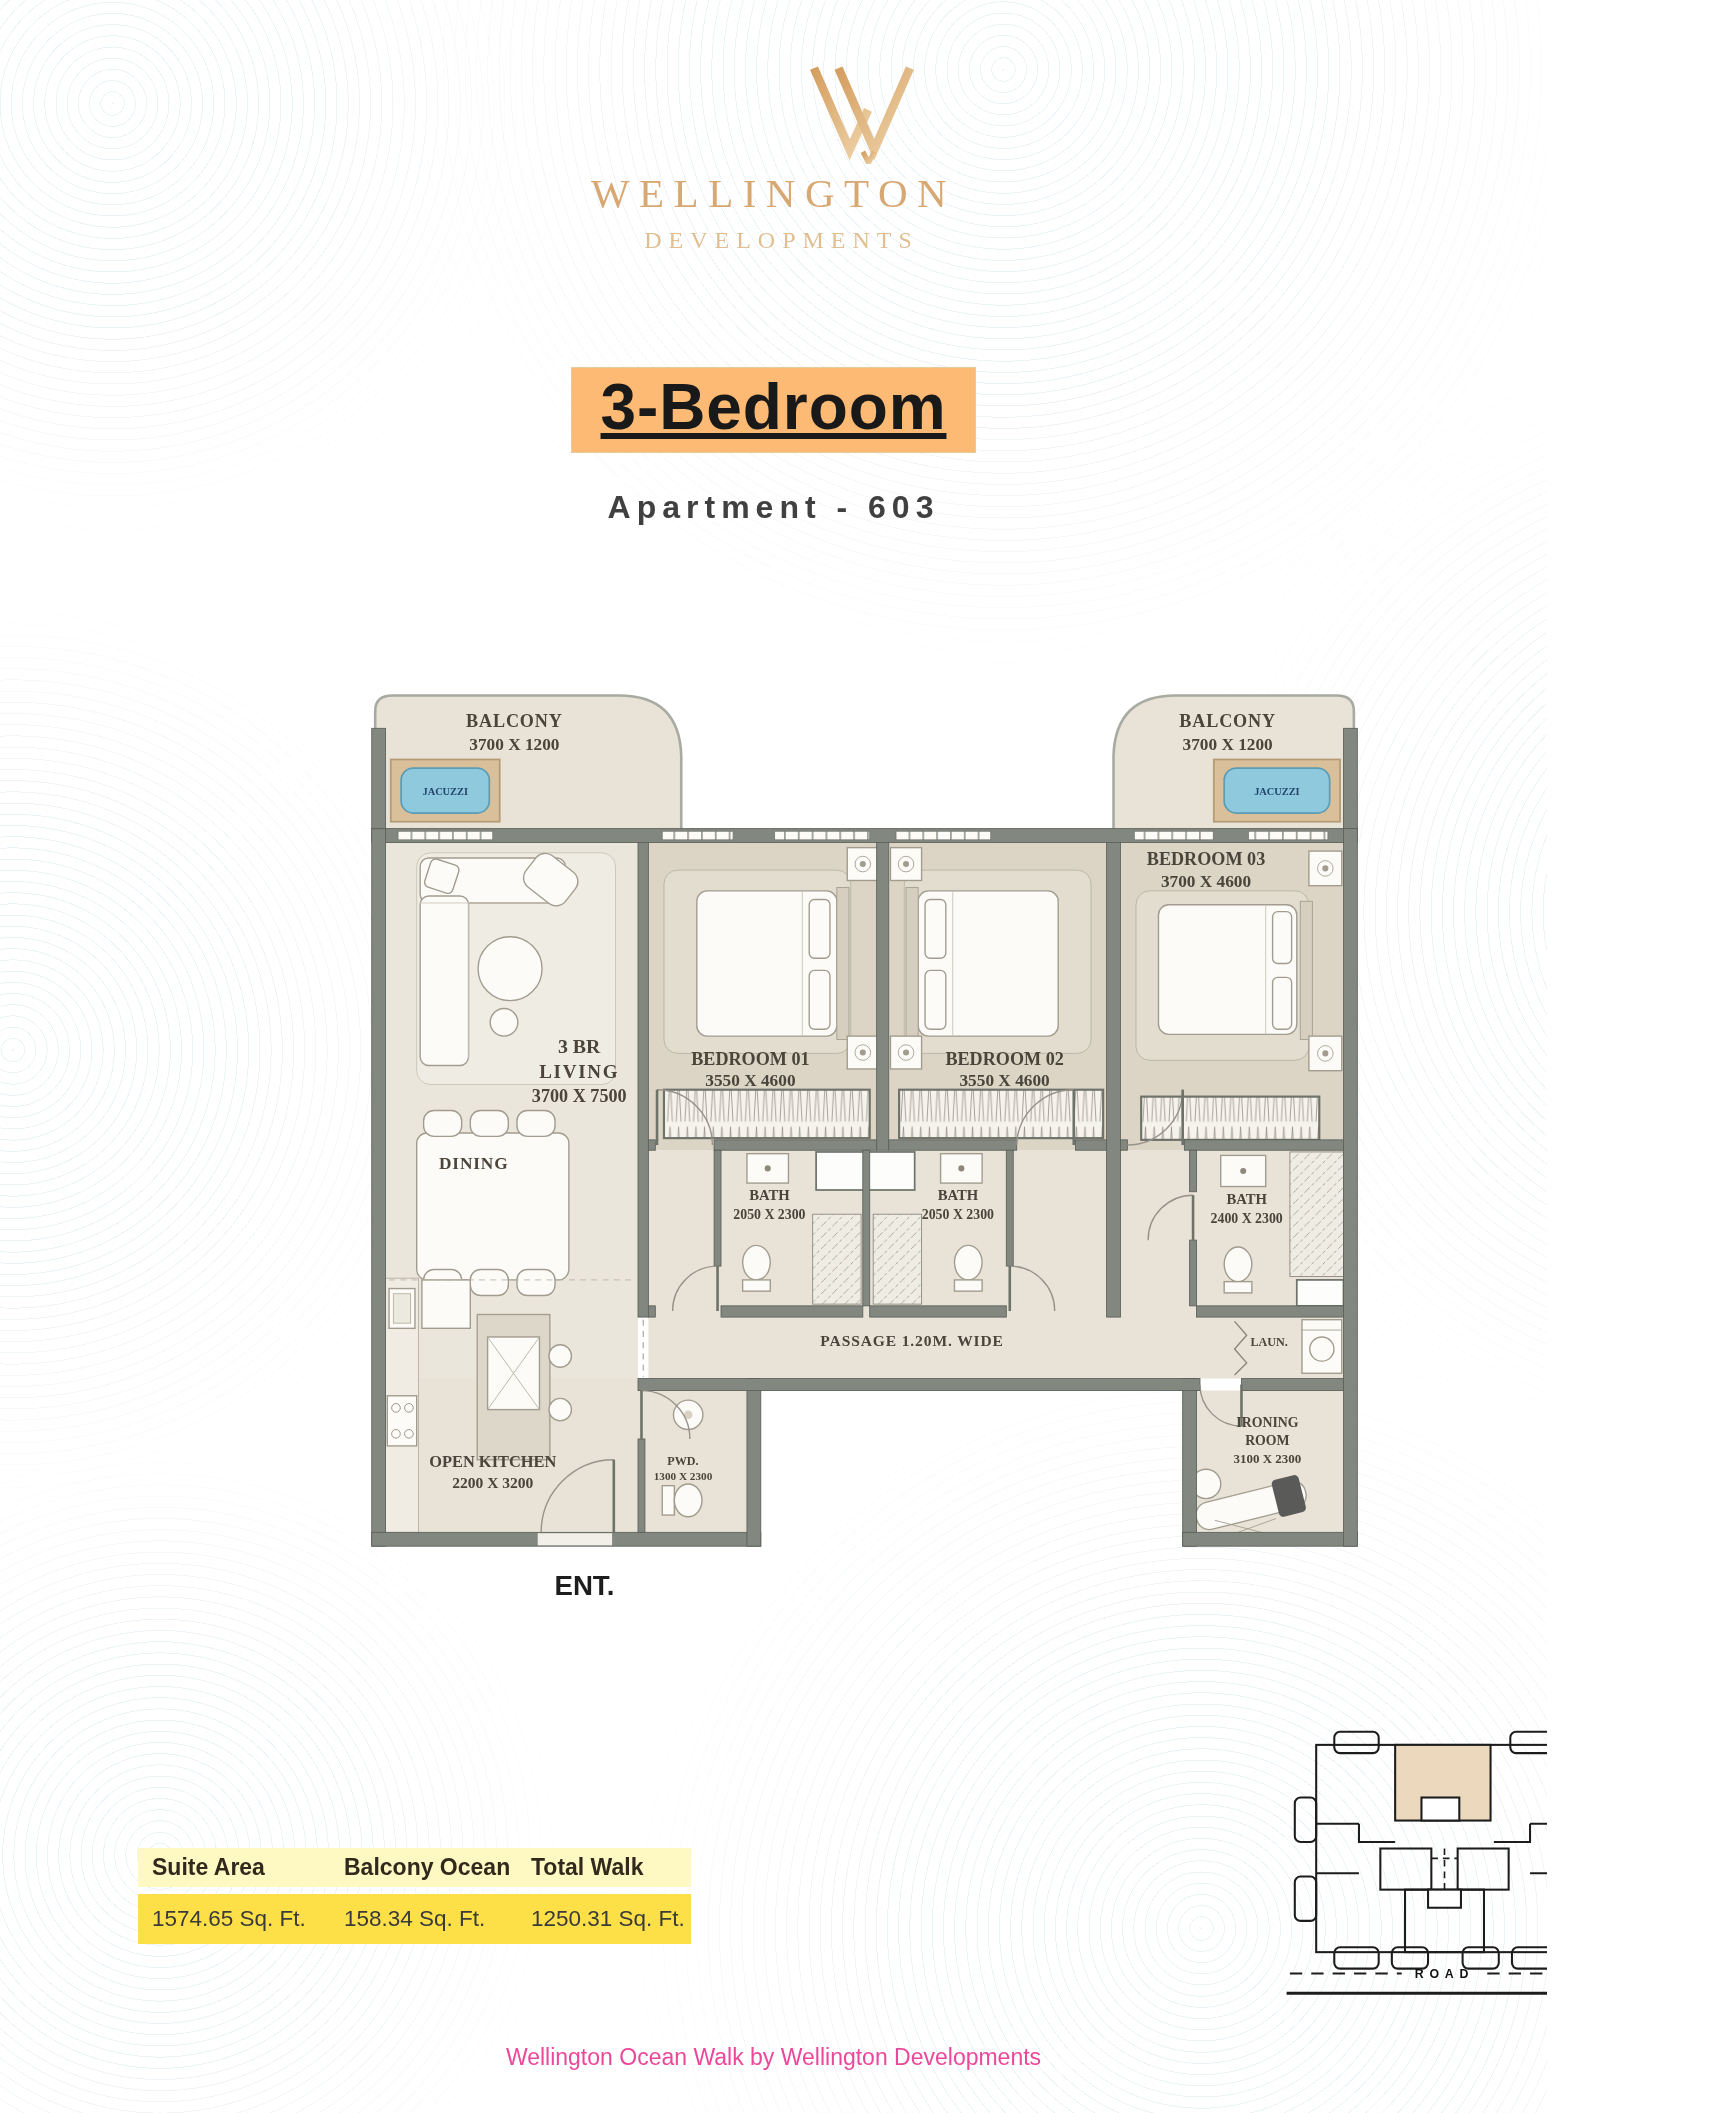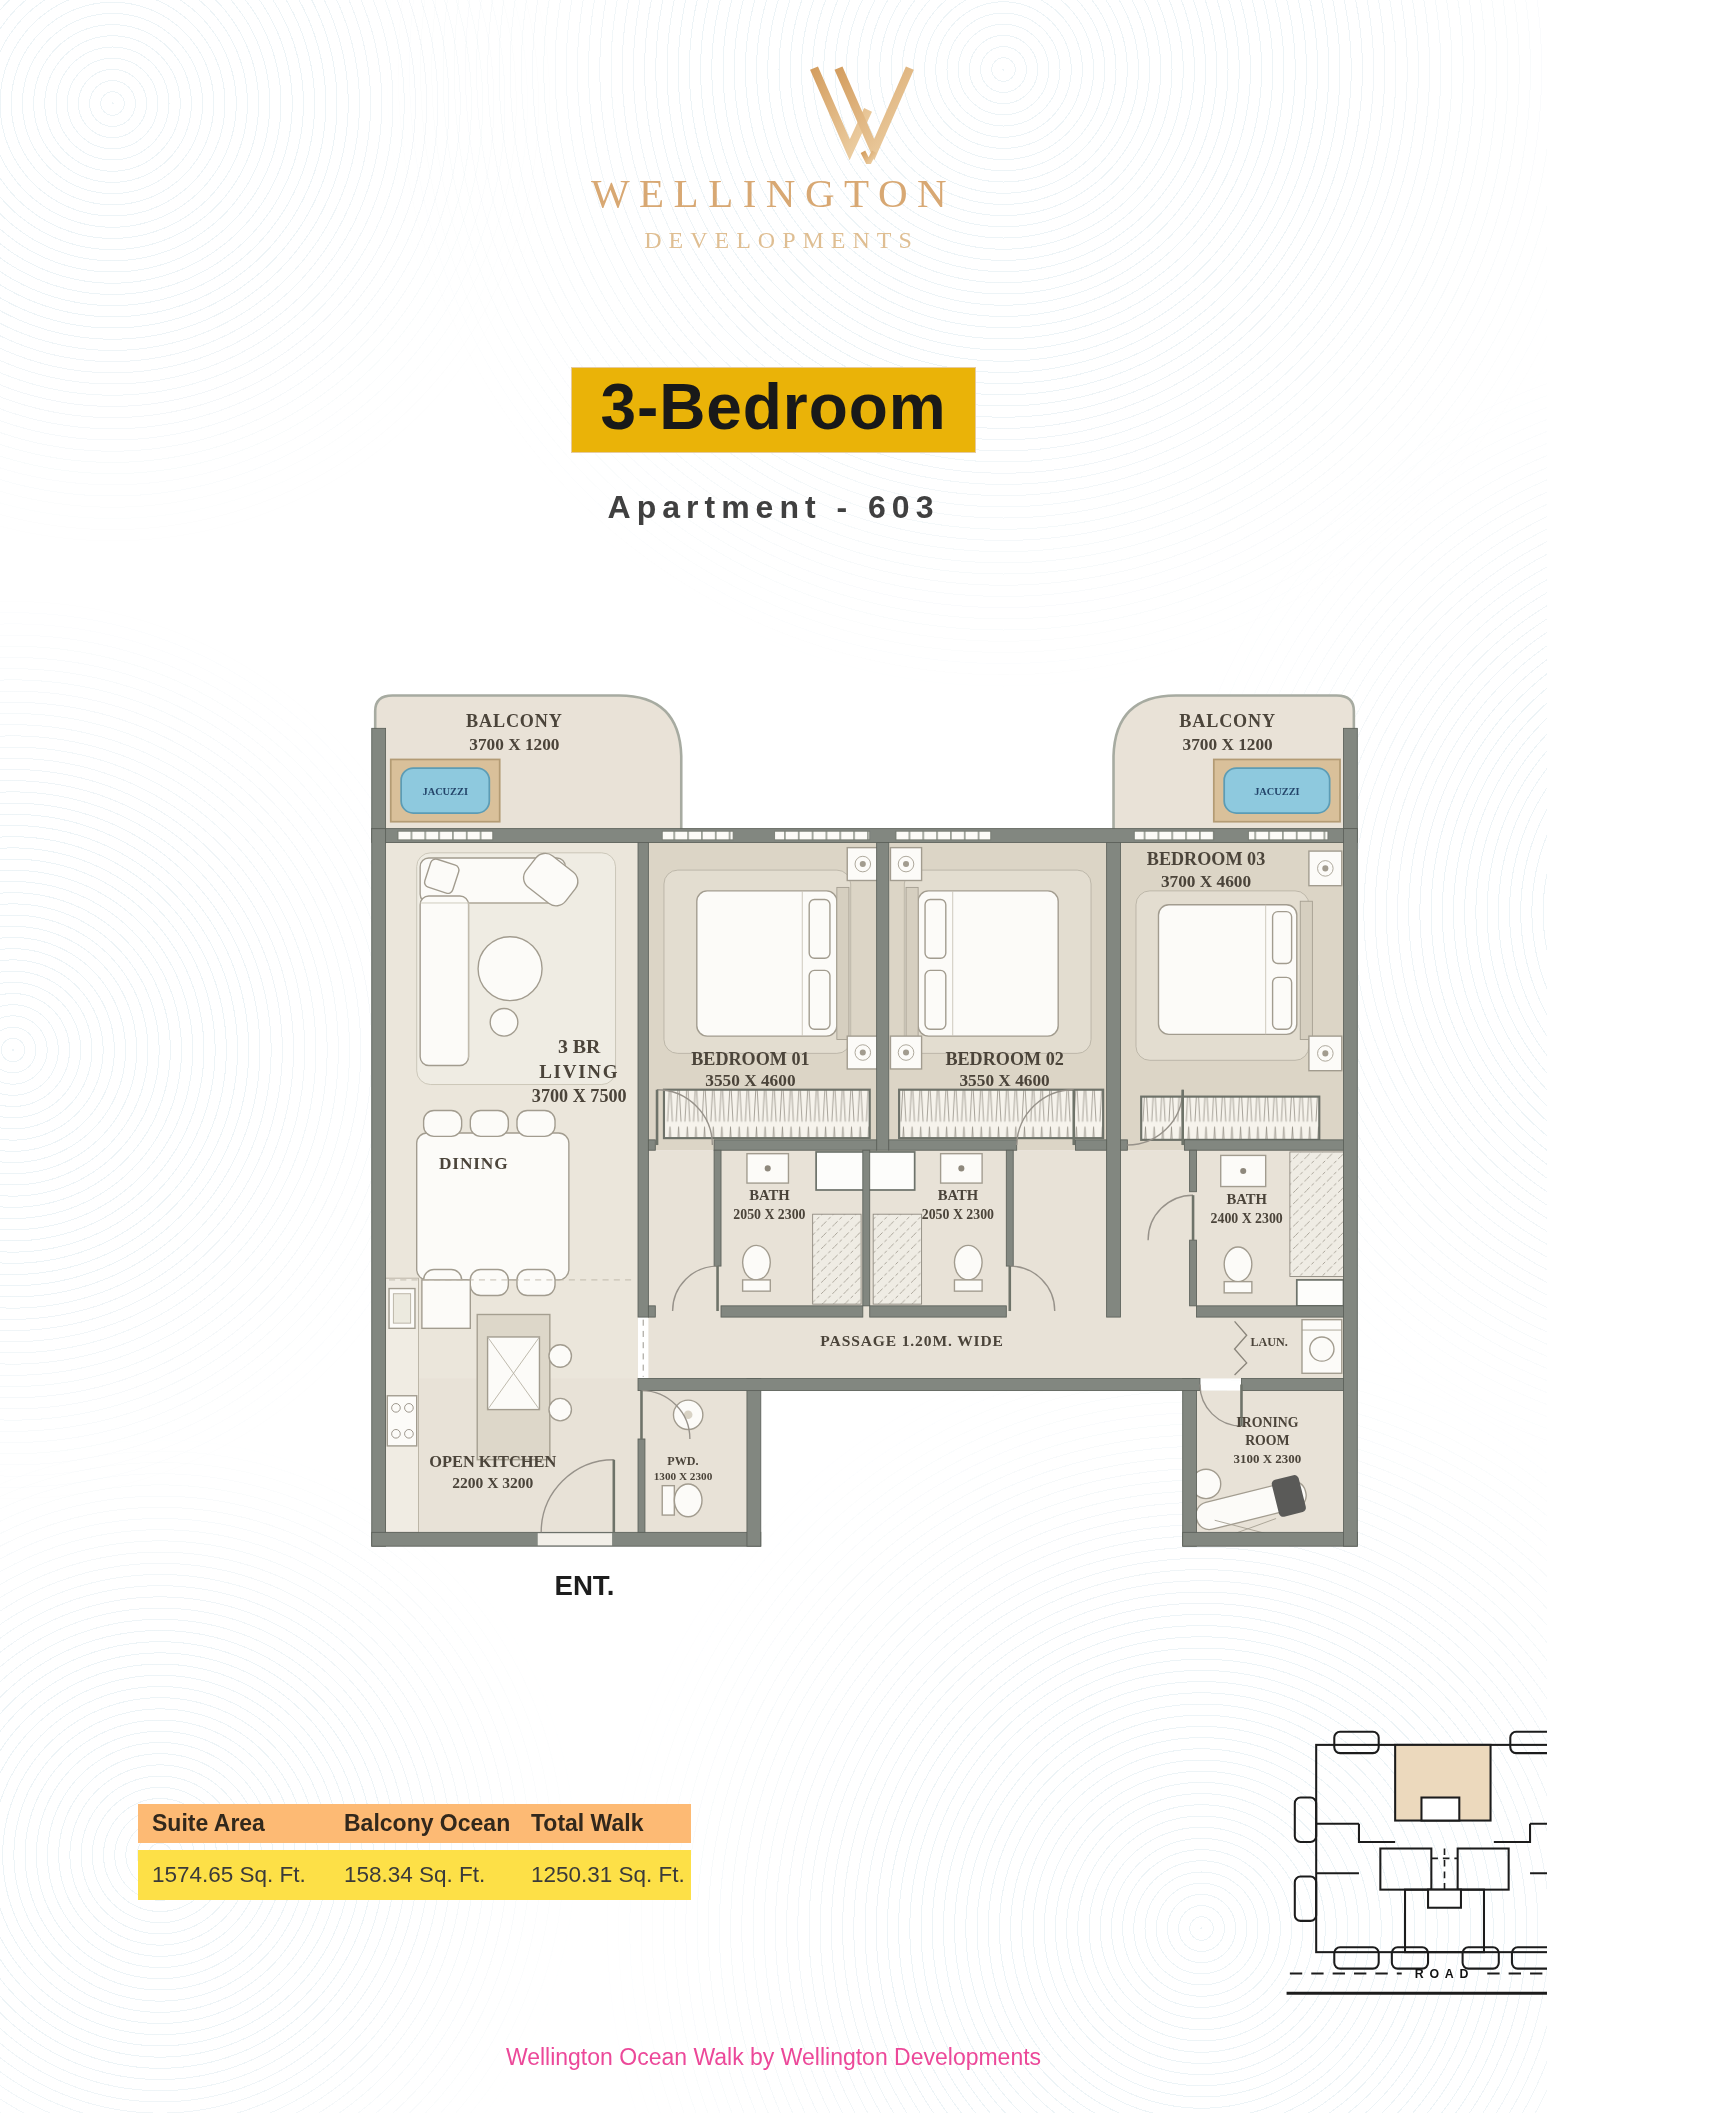--- a/index.html
+++ b/index.html
@@ -14,35 +14,35 @@
   #w6{left:-294px;top:1401px;width:908px;height:908px;}
   .wave{background:repeating-radial-gradient(circle at 50% 50%, rgba(122,168,190,.22) 0 1px, transparent 1px 11.2px);
         -webkit-mask-image:radial-gradient(circle at 50% 50%, #000 0 34%, transparent 66%);
         mask-image:radial-gradient(circle at 50% 50%, #000 0 34%, transparent 66%);}
   .z{position:absolute;z-index:2;}
   .brand-name{left:0;right:0;top:169px;text-align:center;
       font-family:"Liberation Serif",serif;font-size:41px;letter-spacing:9.5px;color:#d8a873;}
   .brand-tag{left:0;right:0;top:227px;text-align:center;
       font-family:"Liberation Serif",serif;font-size:24px;letter-spacing:7px;color:#dfbe92;padding-left:16px;}
   .title-wrap{left:0;right:0;top:367px;text-align:center;}
-  .title-box{display:inline-block;border:1.7px solid #e6cb9f;background:#eab308;
-      padding:1.7px 29px 8.6px 29px;font-size:64px;font-weight:600;color:#191919;letter-spacing:0.9px;}
+  .title-box{display:inline-block;border:1.7px solid #e6cb9f;background:#fdba74;
+      padding:1.7px 29px 8.6px 29px;font-size:64px;font-weight:600;color:#191919;letter-spacing:0.9px;text-decoration:underline;}
   .subtitle{left:0;right:0;top:489px;text-align:center;font-size:32px;font-weight:600;
       letter-spacing:6px;color:#404040;}
   .lbl{font-family:"Liberation Serif",serif;font-weight:700;fill:#4b443a;text-anchor:middle;}
   .slbl{font-family:"Liberation Sans",sans-serif;font-weight:700;fill:#1d1d1d;text-anchor:middle;}
   .jz{font-family:"Liberation Serif",serif;font-weight:700;fill:#24456a;text-anchor:middle;}
   .fx{fill:#fcfbf8;stroke:#a29c8f;stroke-width:1.6;}
   .fx2{fill:#fdfdfb;stroke:#6e736b;stroke-width:2;}
   .wall{fill:#828780;stroke:#5c615a;stroke-width:1;}
   .door{fill:none;stroke:#97928a;stroke-width:1.6;}
   .leaf{stroke:#6e7369;stroke-width:3;}
   .area-table{left:138px;top:1804px;width:553px;}
   .tr{display:grid;grid-template-columns:192px 187px 175px;}
-  .thead{background:#fdba74;}
+  .thead{background:#fef9c3;margin-top:44px;}
   .thead div{padding:6px 0 6px 14px;font-size:23px;font-weight:700;color:#32281c;}
   .tgap{height:7px;}
   .tvals{background:#fde047;}
   .tvals div{padding:12px 0 12px 14px;font-size:22.5px;color:#3a3a3a;}
   .footer{left:0;right:0;top:2044px;text-align:center;font-size:23px;color:#ec4899;}
 </style>
 </head>
 <body>
 
 <div class="page">

